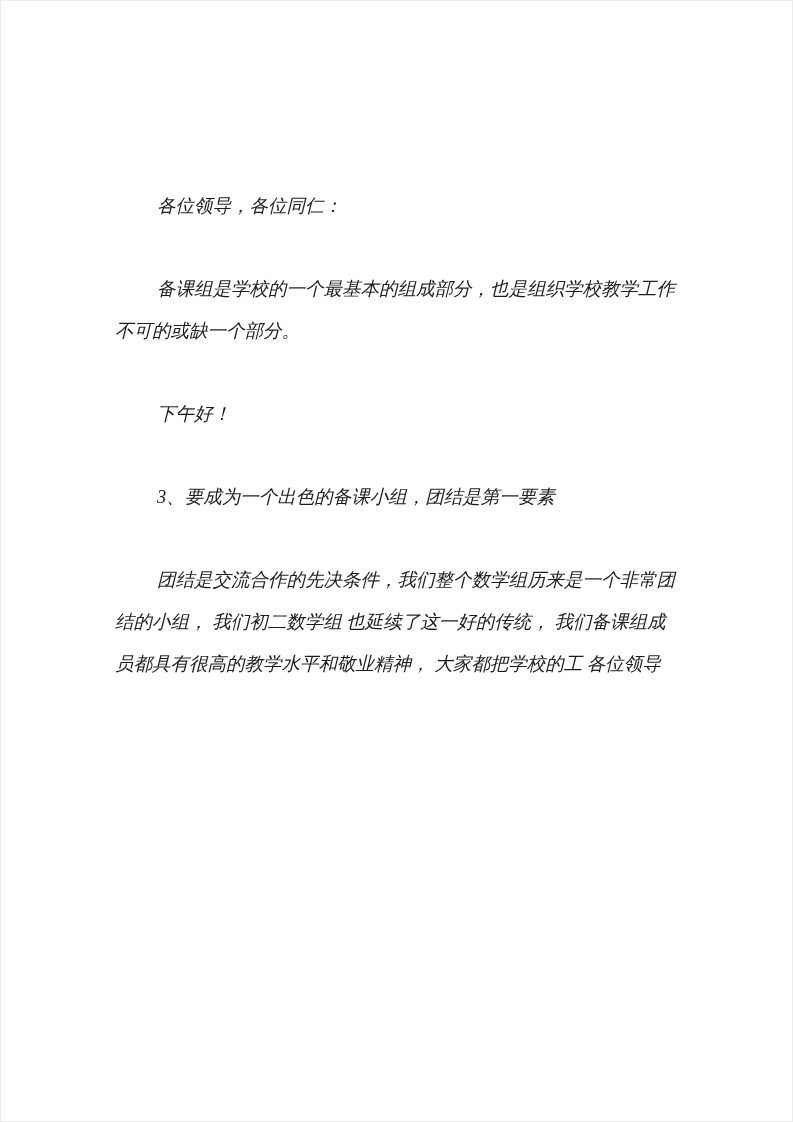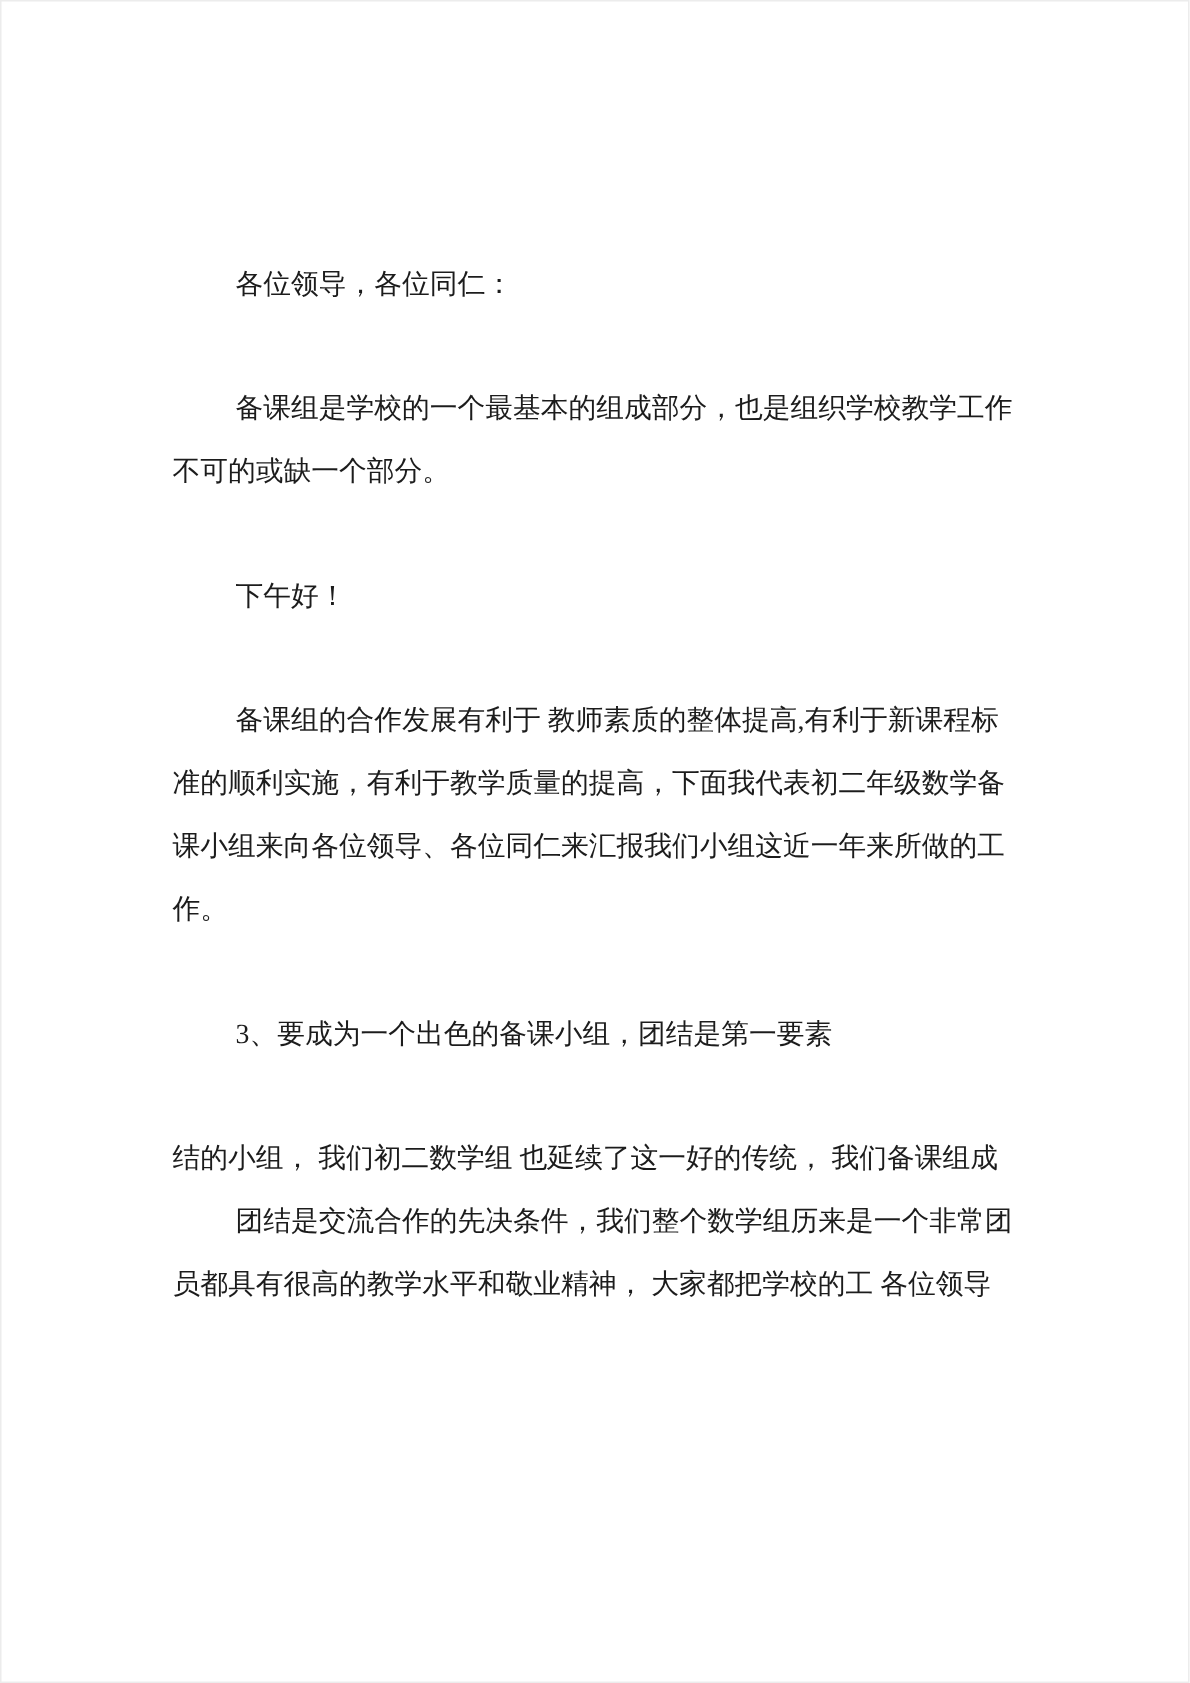--- a/index.html
+++ b/index.html
@@ -12,23 +12,24 @@
     position: relative;
     background: #ffffff;
     box-sizing: border-box;
     border: 1px solid #ececec;
     font-family: "Liberation Serif", serif;
     overflow: hidden;
   }
   .doc-body {
     position: absolute;
     left: 114px;
-    top: 168px;
+    top: 184px;
     width: 562px;
     color: #1c1c1c;
+    font-style: italic;
   }
   .para {
     margin: 0;
   }
   .para + .para {
     margin-top: 41px;
   }
   .line {
     font-size: 18.5px;
     line-height: 42px;
@@ -48,26 +49,20 @@
       <div class="line indent">各位领导，各位同仁：</div>
     </div>
     <div class="para">
       <div class="line indent">备课组是学校的一个最基本的组成部分，也是组织学校教学工作</div>
       <div class="line">不可的或缺一个部分。</div>
     </div>
     <div class="para">
       <div class="line indent">下午好！</div>
     </div>
     <div class="para">
-      <div class="line indent">备课组的合作发展有利于 教师素质的整体提高,有利于新课程标</div>
-      <div class="line">准的顺利实施，有利于教学质量的提高，下面我代表初二年级数学备</div>
-      <div class="line">课小组来向各位领导、各位同仁来汇报我们小组这近一年来所做的工</div>
-      <div class="line">作。</div>
-    </div>
-    <div class="para">
       <div class="line indent">3、要成为一个出色的备课小组，团结是第一要素</div>
     </div>
     <div class="para">
+      <div class="line indent">团结是交流合作的先决条件，我们整个数学组历来是一个非常团</div>
       <div class="line">结的小组， 我们初二数学组 也延续了这一好的传统， 我们备课组成</div>
-      <div class="line indent">团结是交流合作的先决条件，我们整个数学组历来是一个非常团</div>
       <div class="line">员都具有很高的教学水平和敬业精神， 大家都把学校的工 各位领导</div>
     </div>
   </div>
 
 </body></html>

